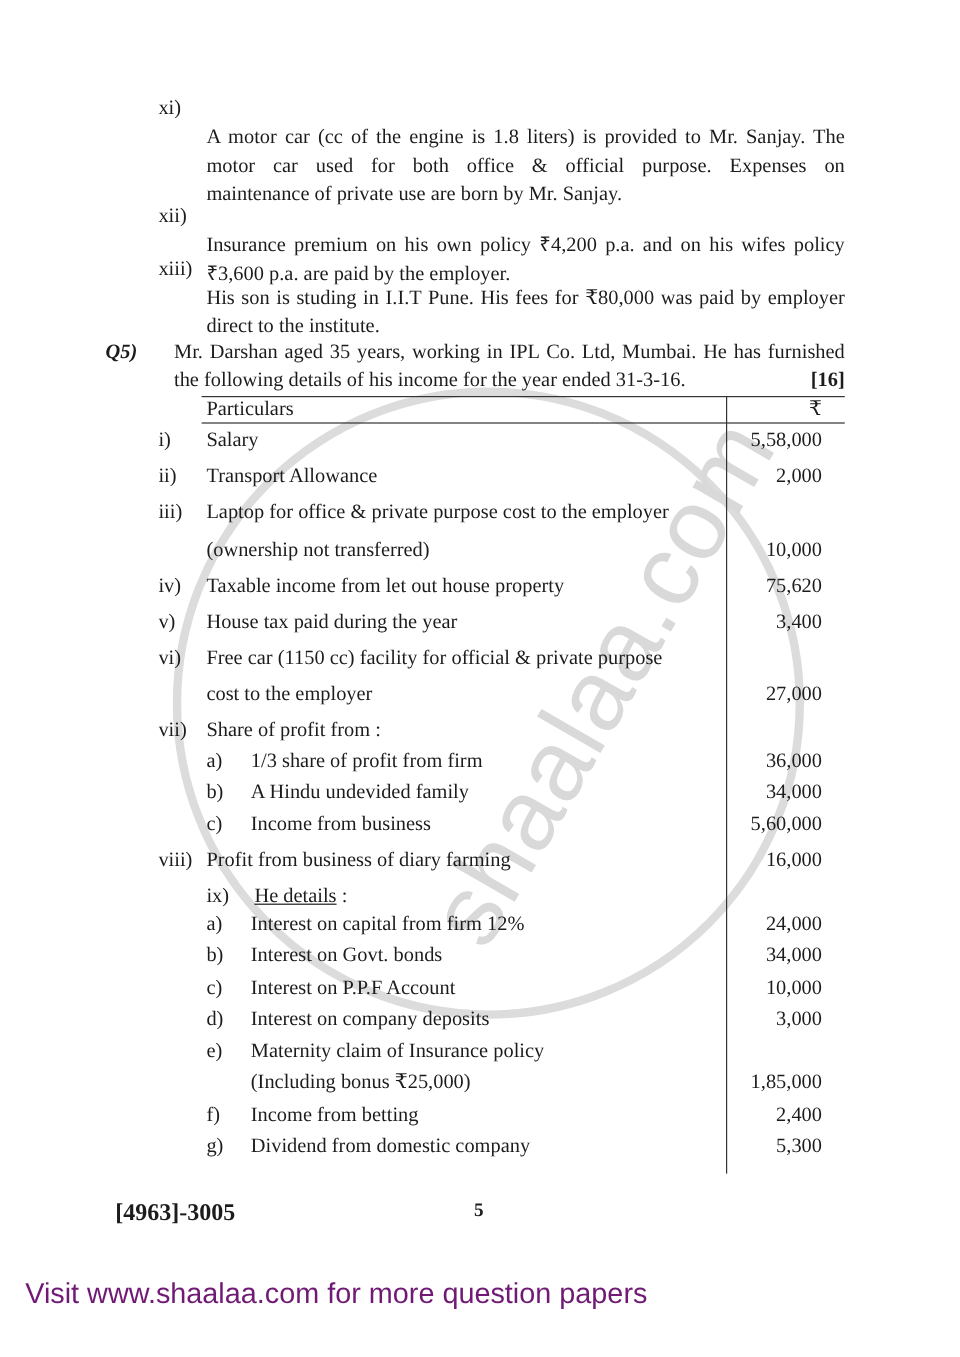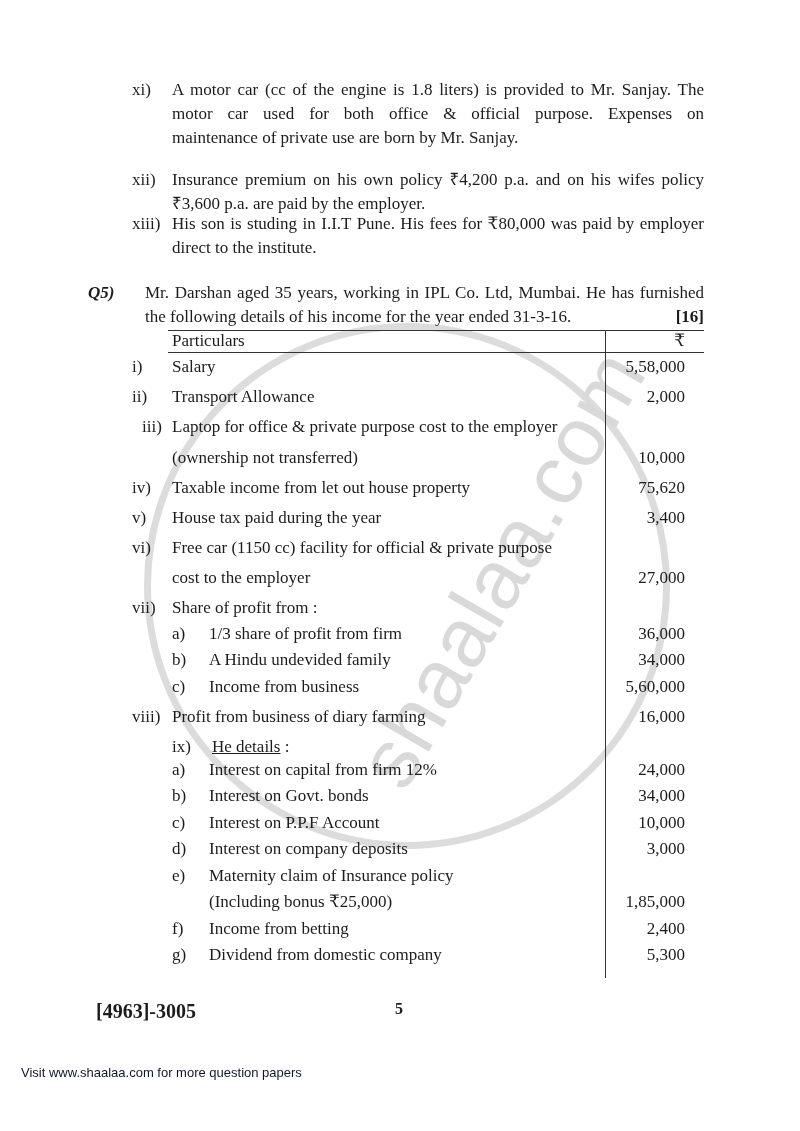--- a/index.html
+++ b/index.html
@@ -57,20 +57,21 @@
     }
     .subq .num {
       position: absolute;
       left: 0;
       top: 0;
       width: 40px;
     }
     .subq .text {
       margin-left: 40px;
       text-align: justify;
+      margin-top: 24px;
     }
     .justify-line {
       text-align: justify;
       text-align-last: justify;
       display: block;
     }
 
     
     .q5 {
       position: absolute;
@@ -159,22 +160,22 @@
       left: 395px;
       top: 1000px;
       font-weight: bold;
       font-size: 16px;
     }
     .visit {
       position: absolute;
       left: 21px;
       top: 1065px;
       font-family: "Liberation Sans", "DejaVu Sans", sans-serif;
-      font-size: 13px;
-      color: #0f172a;
+      font-size: 24px;
+      color: #701a75;
     }
   </style>
 </head>
 <body>
 
 <div class="page">
 
   <div class="watermark-circle"></div>
   <div class="watermark-text">shaalaa.com</div>
 
@@ -227,21 +228,21 @@
       <div class="row" style="top:24px;">
         <span class="rnum">i)</span>
         <span class="rlabel">Salary</span>
         <span class="ramt">5,58,000</span>
       </div>
       <div class="row" style="top:54px;">
         <span class="rnum">ii)</span>
         <span class="rlabel">Transport Allowance</span>
         <span class="ramt">2,000</span>
       </div>
-      <div class="row" style="top:84px;text-align:center;">
+      <div class="row" style="top:84px;">
         <span class="rnum">iii)</span>
         <span class="rlabel">Laptop for office &amp; private purpose cost to the employer</span>
         <span class="ramt"></span>
       </div>
       <div class="row" style="top:115px;">
         <span class="rnum"></span>
         <span class="rlabel">(ownership not transferred)</span>
         <span class="ramt">10,000</span>
       </div>
       <div class="row" style="top:145px;">

